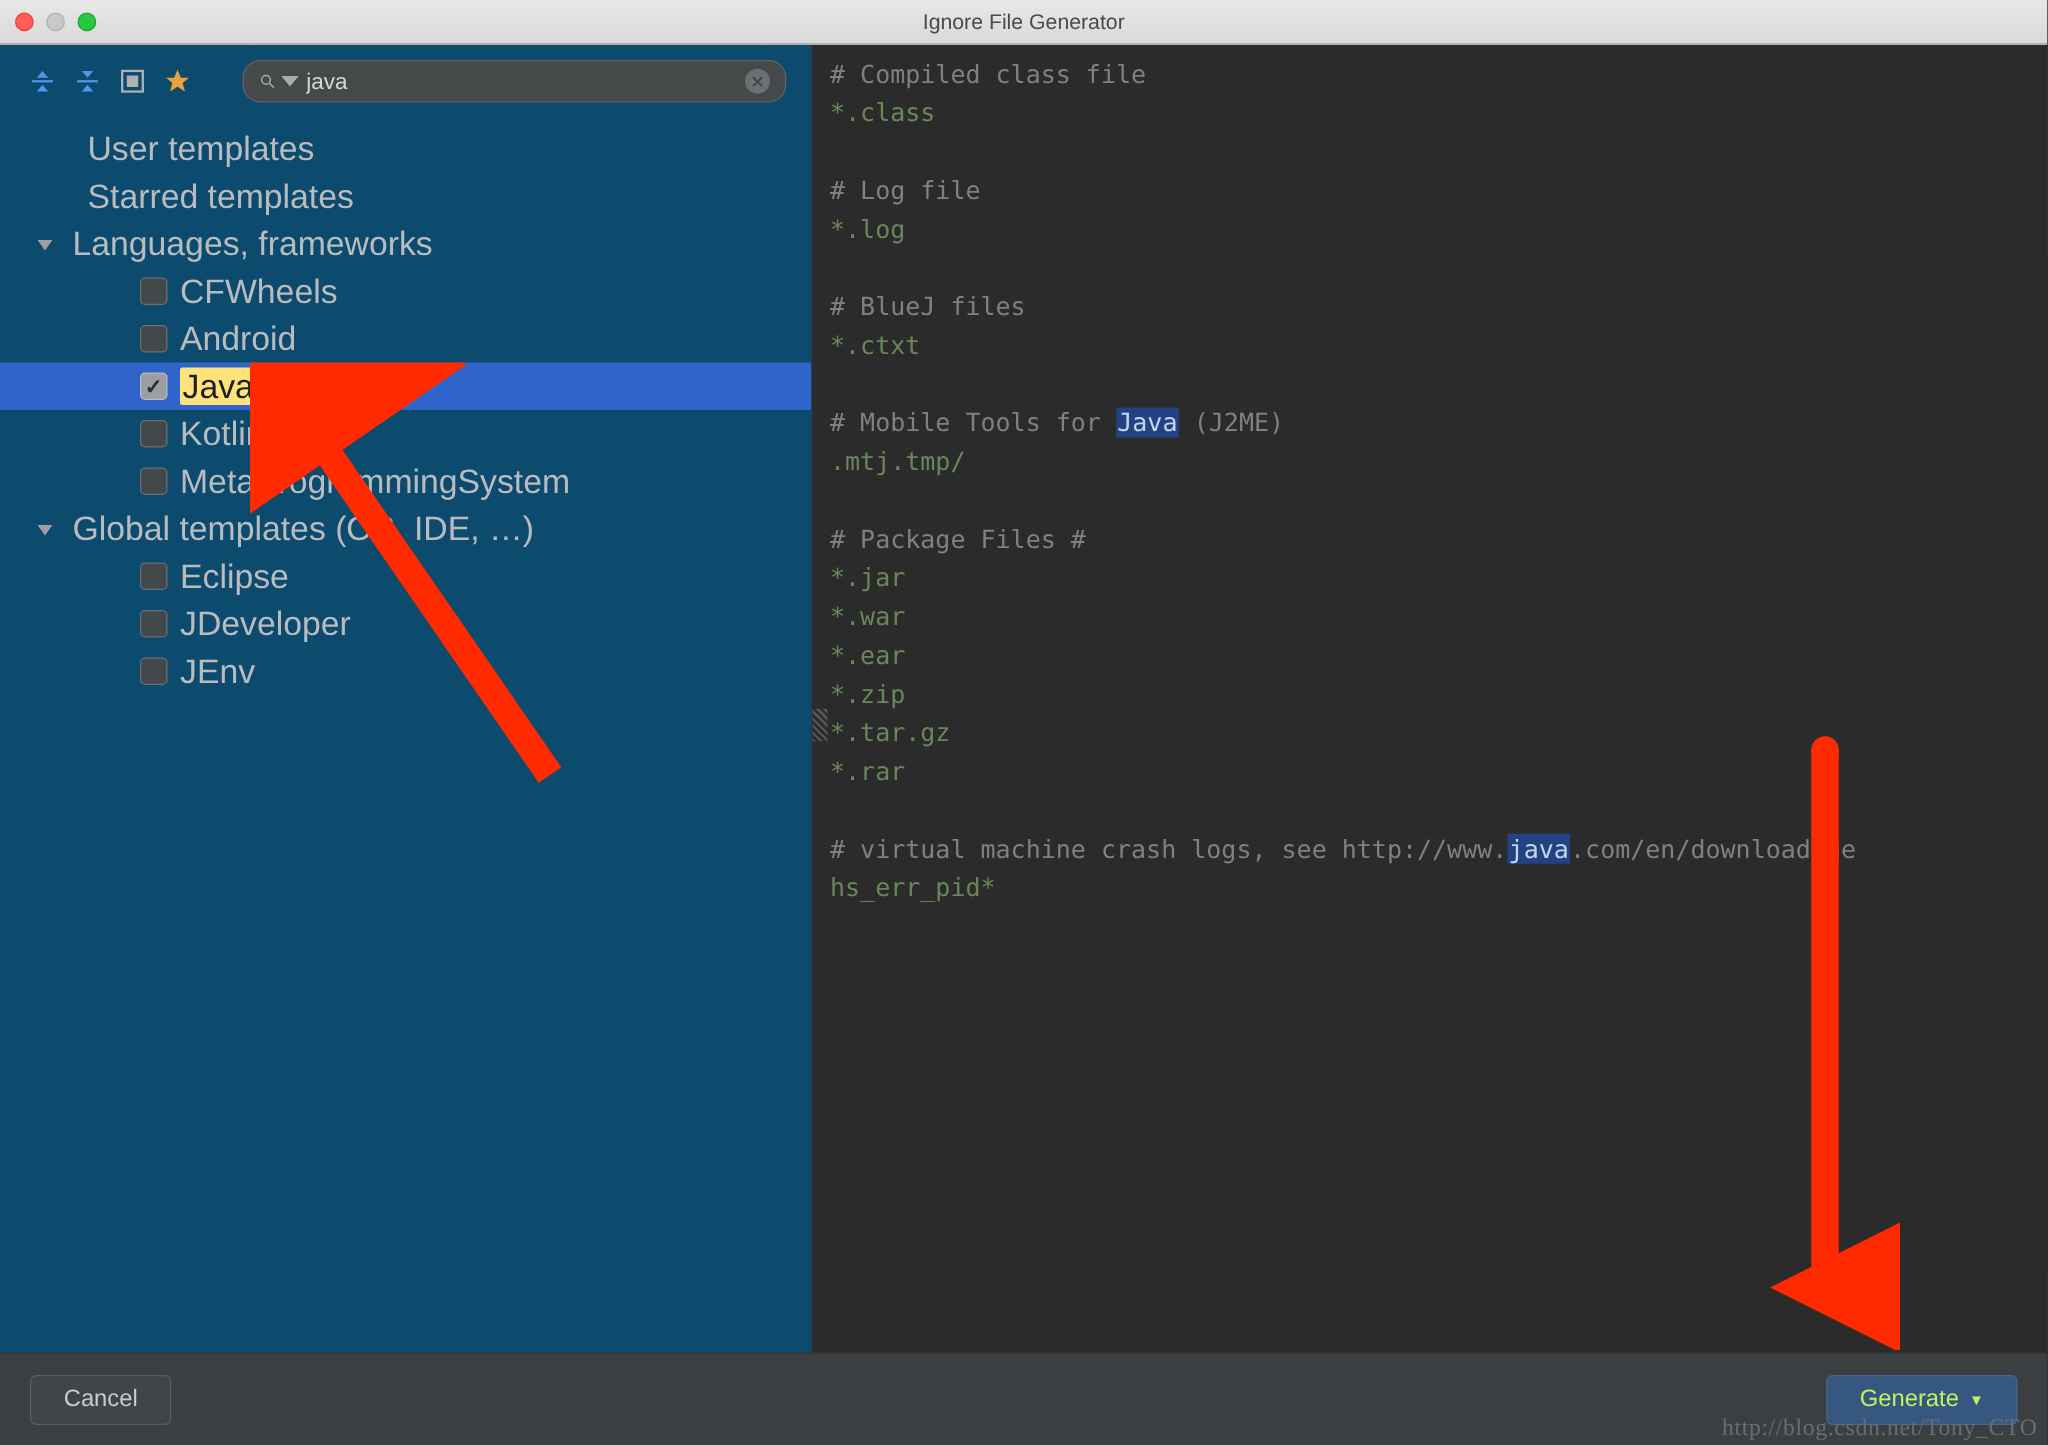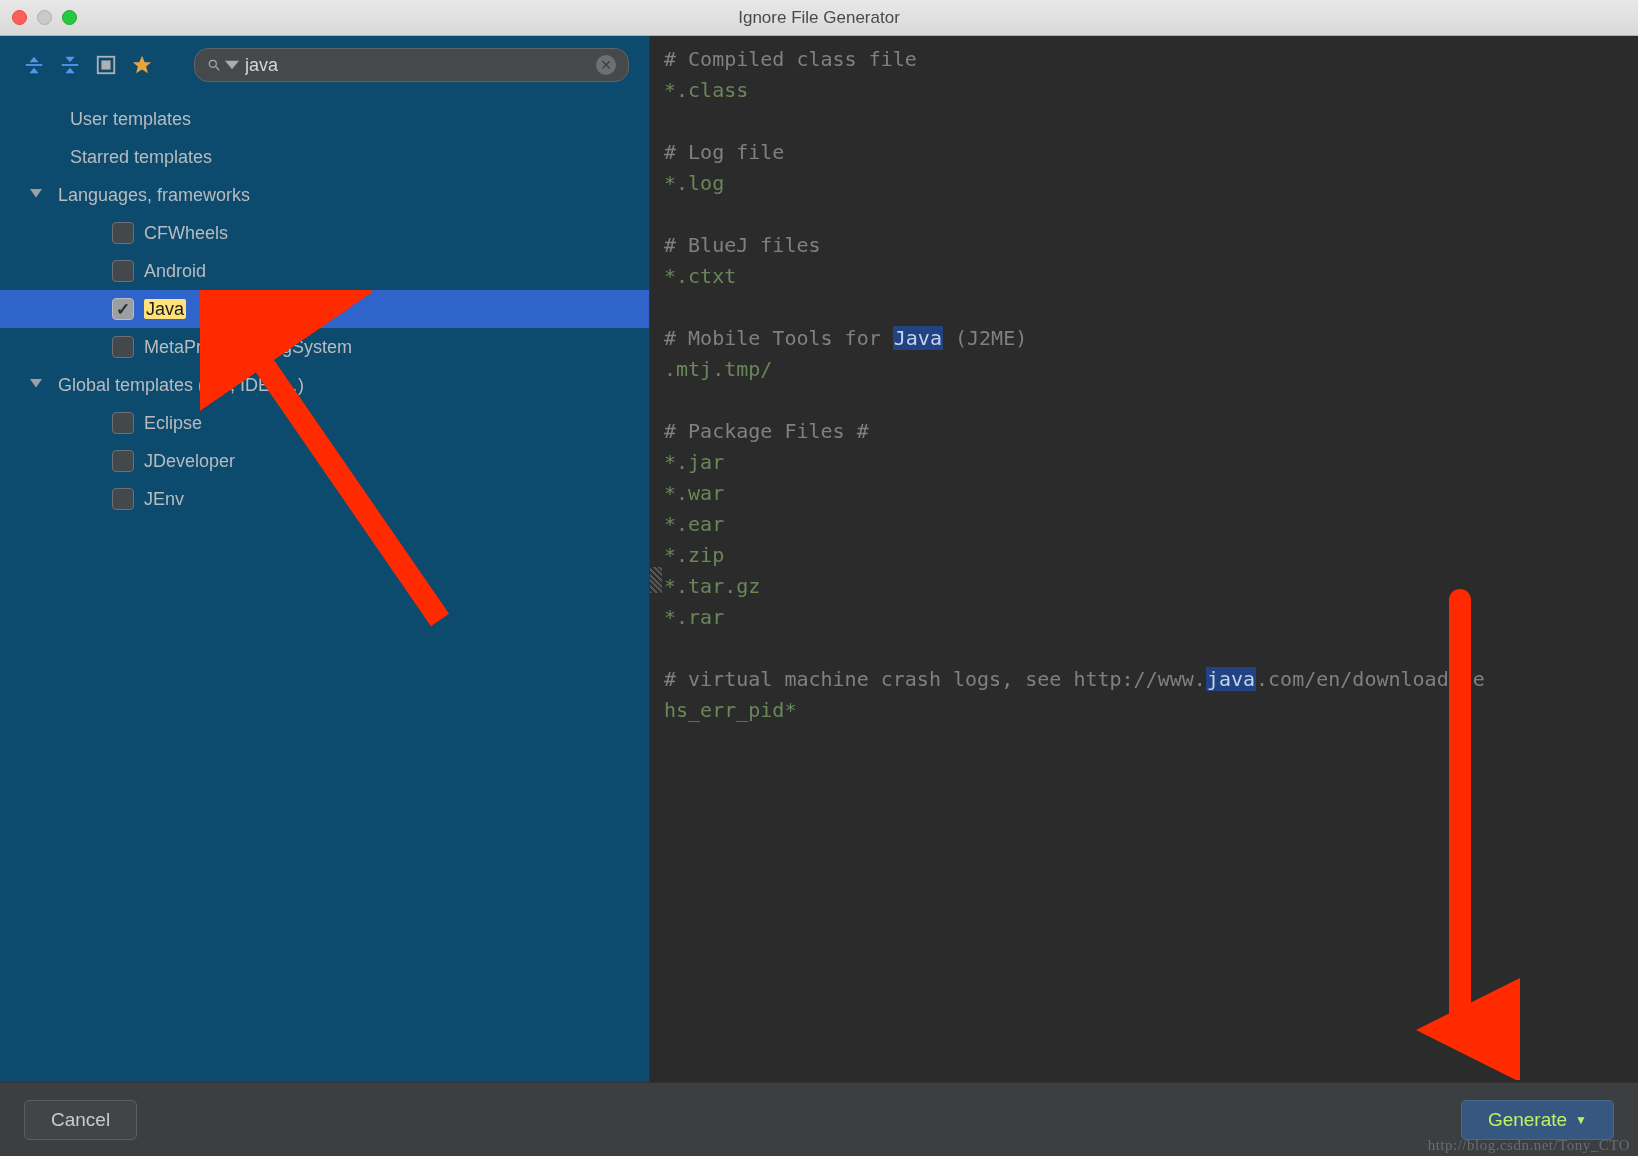--- a/index.html
+++ b/index.html
@@ -54,21 +54,21 @@
 .search-prefix svg { width:14px; height:14px; }
 .search-input {
   flex:1; background:transparent; border:0; outline:0;
   color:#d6d6d6; font-size:18px; padding-left:6px;
 }
 .search-clear { width:20px; height:20px; border-radius:50%; background:#6d6f72; color:#3c3f41; display:flex; align-items:center; justify-content:center; font-size:14px;}
 
 .tree { flex:1; overflow:auto; padding-top:6px;}
 .tree-row {
   display:flex; align-items:center; height:38px;
-  padding-left:30px; color:#b8bcbf; font-size:18px; white-space:nowrap;
+  padding-left:30px; color:#b8bcbf; font-size:27px; white-space:nowrap;
 }
 .tree-row.header { padding-left:70px; }
 .tree-row.cat { padding-left:30px; }
 .tree-row .caret { width:18px; margin-right:10px; color:#9da0a3;}
 .tree-row .caret svg { width:12px; height:12px; }
 .tree-row.item { padding-left:112px; gap:10px;}
 .tree-row.item .chk {
   width:22px; height:22px; border:1px solid #6c6f75; border-radius:4px;
   background:#43494a; display:flex; align-items:center; justify-content:center;
 }
@@ -96,21 +96,21 @@
 }
 .btn {
   height:40px; padding:0 26px; border-radius:5px; font-size:19px;
   display:flex; align-items:center; gap:8px;
 }
 .btn.cancel { background:#414547; border:1px solid #5a5d61; color:#c9cccf;}
 .btn.primary { background:#365880; border:1px solid #4a688f; color:#bef264;}
 .btn.primary .drop { font-size:12px; }
 
 .arrow-svg { position:absolute; pointer-events:none; }
-.watermark { position:absolute; right:8px; bottom:2px; color:#6a6d70; font-size:15px; font-family:serif; letter-spacing:.5px;}
+.watermark { position:absolute; right:8px; bottom:2px; color:#6a6d70; font-size:19px; font-family:serif; letter-spacing:.5px;}
 </style>
 </head>
 <body>
 
 <div class="titlebar">
   <div class="traffic">
     <div class="dot red"></div>
     <div class="dot gray"></div>
     <div class="dot green"></div>
   </div>
@@ -174,20 +174,24 @@
           <span class="chk"></span>
           <span>CFWheels</span>
         </div>
         <div class="tree-row item">
           <span class="chk"></span>
           <span>Android</span>
         </div>
         <div class="tree-row item selected">
           <span class="chk checked"></span>
           <span><span class="label-hl">Java</span></span>
+        </div>
+        <div class="tree-row item">
+          <span class="chk"></span>
+          <span>Kotlin</span>
         </div>
         <div class="tree-row item">
           <span class="chk"></span>
           <span>MetaProgrammingSystem</span>
         </div>
         <div class="tree-row cat">
           <span class="caret"><svg viewBox="0 0 10 10">
               <polygon points="0,0 10,0 5,7" fill="currentColor"></polygon>
             </svg></span>
           <span>Global templates (OS, IDE, …)</span>

